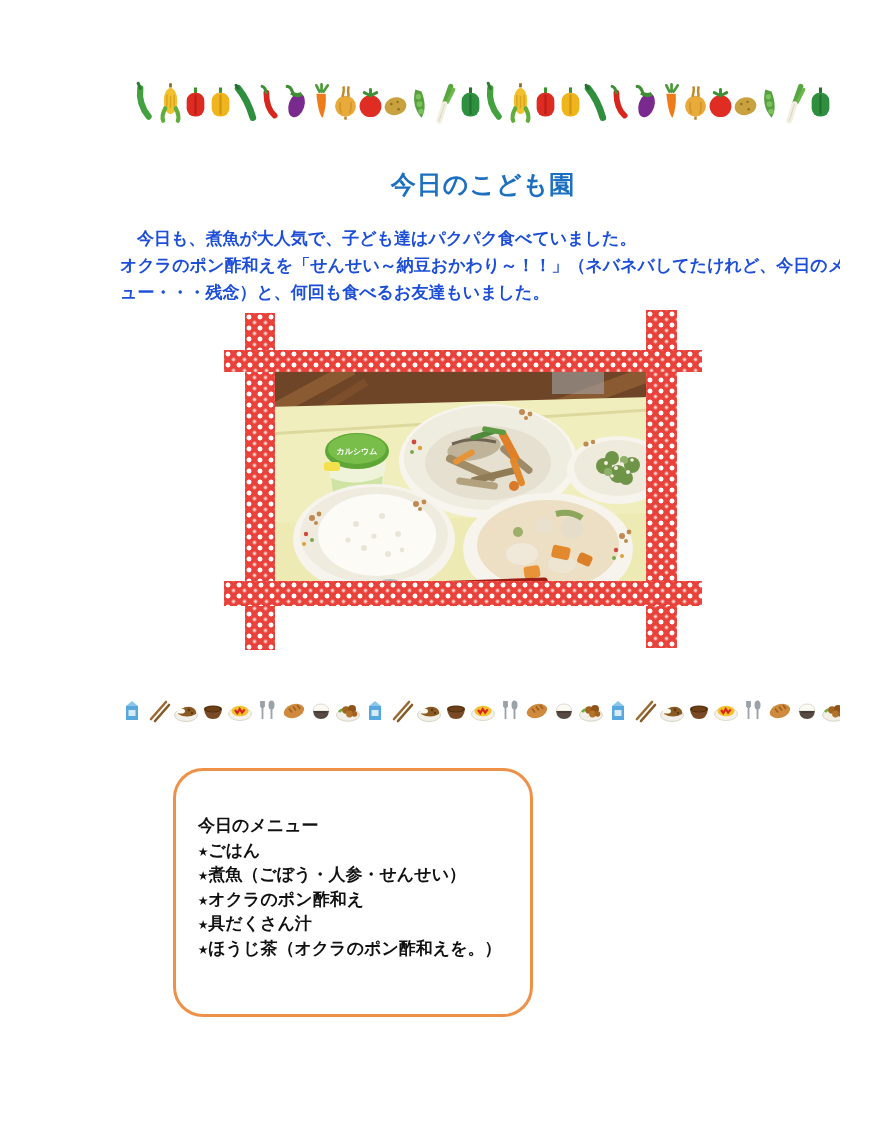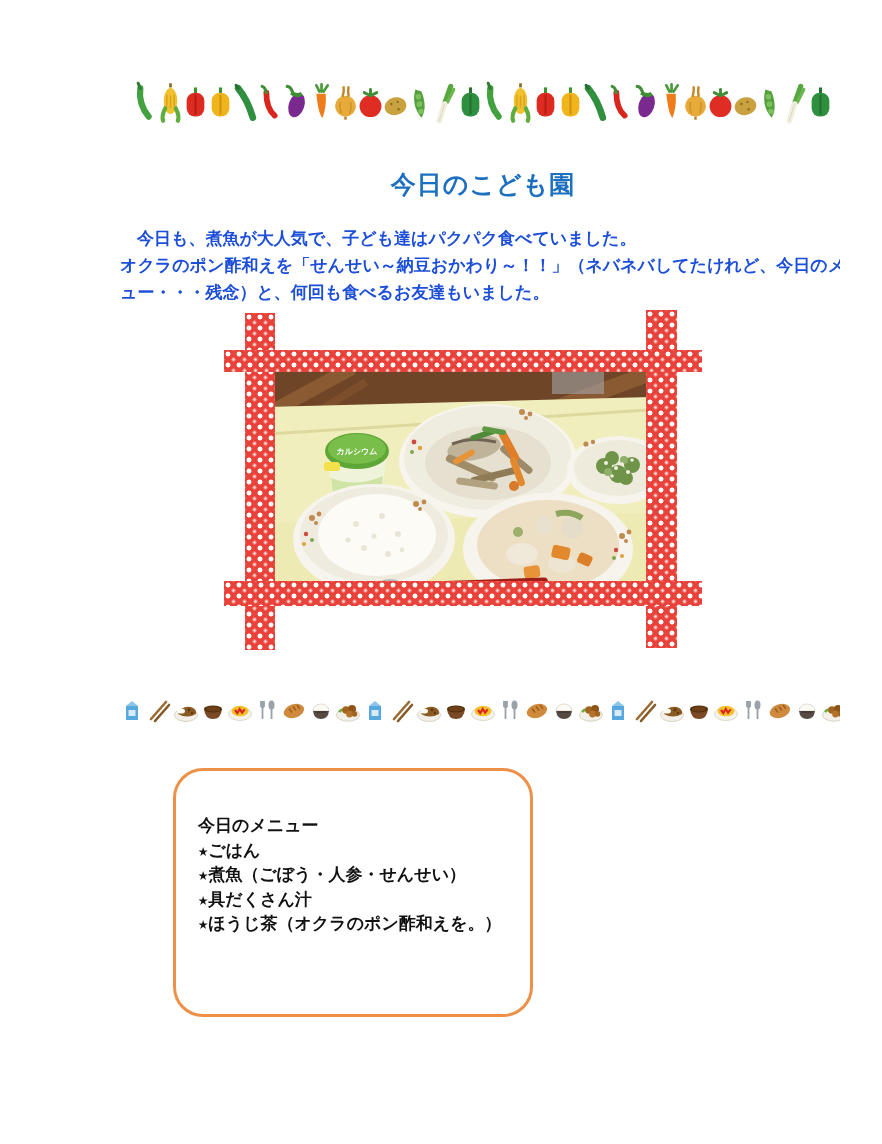--- a/index.html
+++ b/index.html
@@ -482,18 +482,19 @@
           <circle cx="14.5" cy="17" r="3.4" fill="#b4732a"></circle>
           <circle cx="19.5" cy="17" r="2.8" fill="#a3641f"></circle>
         </svg></span>
     </div>
 
   <div class="menu-box">
     <div class="menu-lines">
         <div class="menu-line">今日のメニュー</div>
         <div class="menu-line">★ごはん</div>
         <div class="menu-line">★煮魚（ごぼう・人参・せんせい）</div>
+        <div class="menu-line">★オクラのポン酢和え</div>
         <div class="menu-line">★具だくさん汁</div>
         <div class="menu-line">★ほうじ茶（オクラのポン酢和えを。）</div>
       </div>
   </div>
 
 </div>
 
 </body></html>

